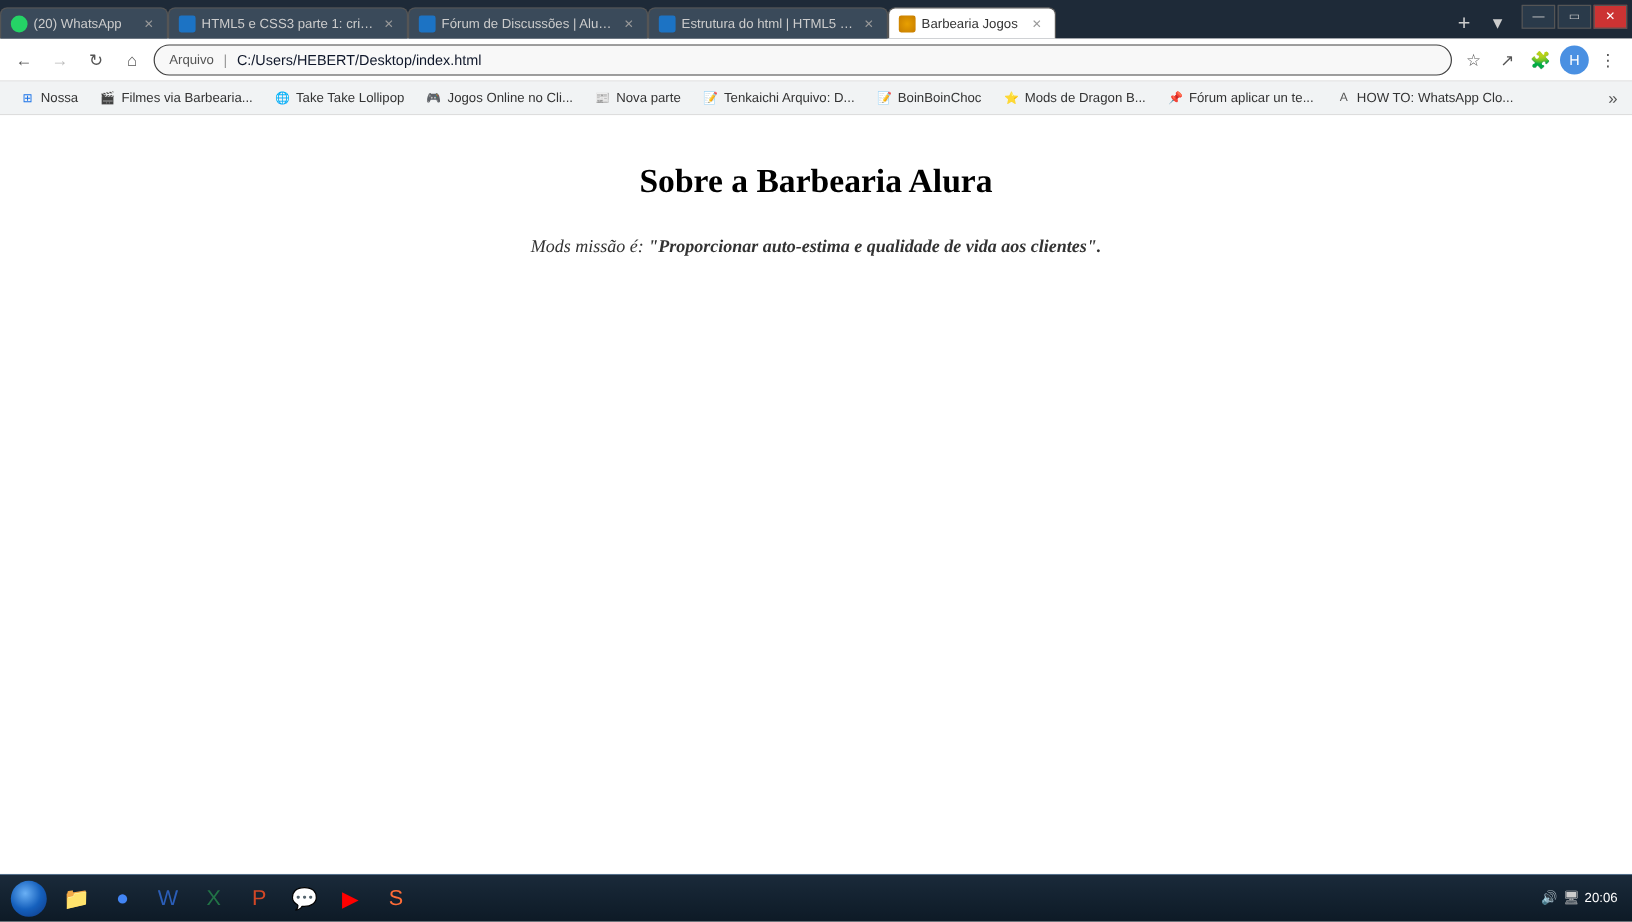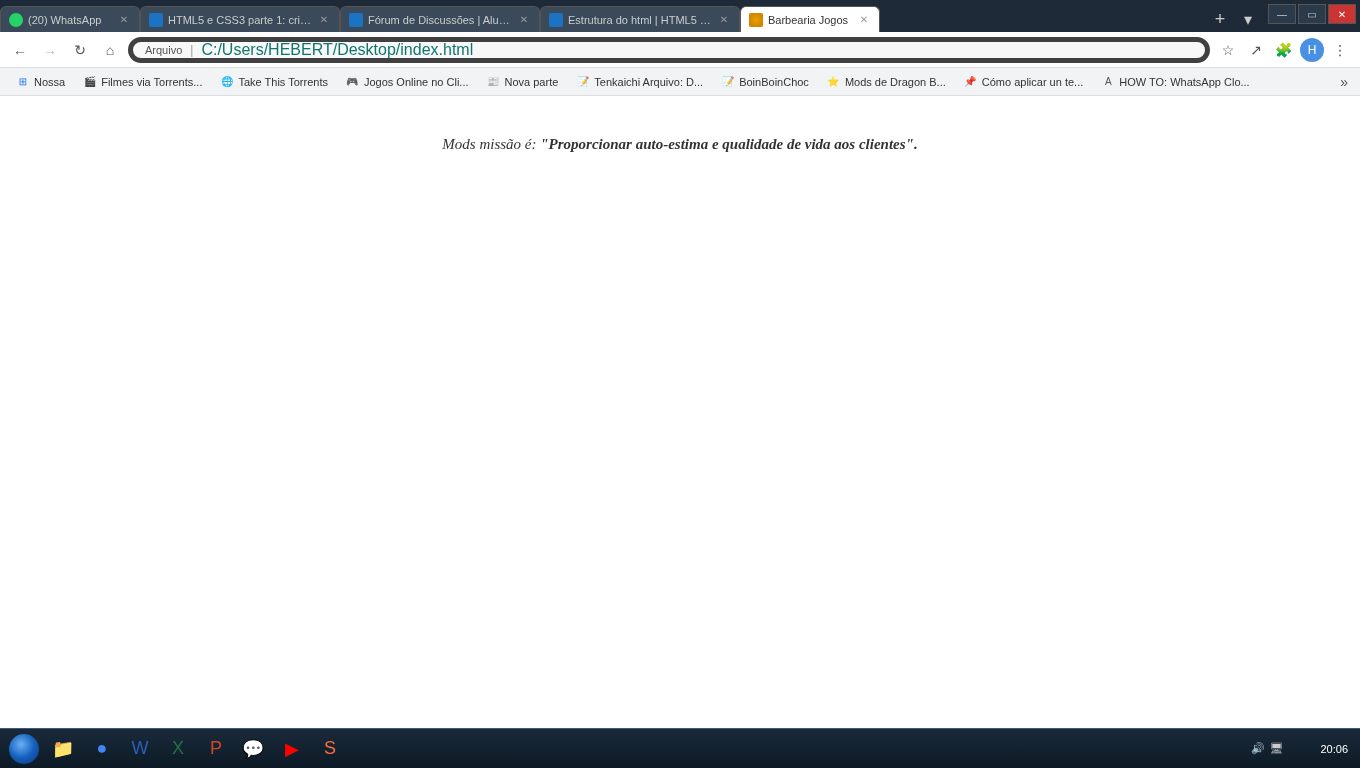--- a/index.html
+++ b/index.html
@@ -128,37 +128,37 @@
       justify-content: center;
       color: #555;
       font-size: 14px;
       cursor: pointer;
       border-radius: 50%;
     }
     .nav-btn.disabled { color: #bbb; cursor: default; }
     .address-input {
       flex: 1;
       height: 26px;
-      border: 5px solid #404040;
+      border: 1px solid #404040;
       border-radius: 13px;
       padding: 0 12px;
       font-size: 12px;
       color: #333;
       background: #f8f8f8;
       display: flex;
       align-items: center;
       gap: 6px;
     }
     .address-lock {
       color: #555;
       font-size: 11px;
     }
     .address-text {
-      color: #0f766e;
-      font-size: 16px;
+      color: #0f172a;
+      font-size: 12px;
     }
     .address-separator { color: #999; margin: 0 2px; }
     .toolbar-icons {
       display: flex;
       align-items: center;
       gap: 4px;
     }
     .toolbar-icon {
       width: 24px;
       height: 24px;
@@ -293,21 +293,20 @@
       display: flex;
       align-items: center;
       gap: 4px;
       padding: 0 8px;
       color: #ccc;
       font-size: 11px;
     }
     .taskbar-time {
       color: white;
       font-size: 11px;
-      margin-left: 33px;
     }
   </style>
 </head>
 <body>
 
 <div class="title-bar">
   <div class="title-bar-tabs">
 
   <div class="tab">
         <div class="tab-icon" style="background: rgb(37, 211, 102); border-radius: 50%;"></div>
@@ -366,25 +365,25 @@
 </div>
 
 <div class="bookmarks-bar">
 
   <div class="bookmark-item">
       <span class="bookmark-icon" style="color: rgb(26, 115, 232);">⊞</span>
       <span>Nossa</span>
     </div>
     <div class="bookmark-item">
       <span class="bookmark-icon" style="color: rgb(255, 102, 0);">🎬</span>
-      <span>Filmes via Torrents...</span>
+      <span>Filmes via Barbearia...</span>
     </div>
     <div class="bookmark-item">
       <span class="bookmark-icon" style="color: rgb(28, 115, 196);">🌐</span>
-      <span>Take This Torrents</span>
+      <span>Take Take Lollipop</span>
     </div>
     <div class="bookmark-item">
       <span class="bookmark-icon" style="color: rgb(255, 153, 0);">🎮</span>
       <span>Jogos Online no Cli...</span>
     </div>
     <div class="bookmark-item">
       <span class="bookmark-icon" style="color: rgb(221, 75, 57);">📰</span>
       <span>Nova parte</span>
     </div>
     <div class="bookmark-item">
@@ -394,30 +393,31 @@
     <div class="bookmark-item">
       <span class="bookmark-icon" style="color: rgb(221, 75, 57);">📝</span>
       <span>BoinBoinChoc</span>
     </div>
     <div class="bookmark-item">
       <span class="bookmark-icon" style="color: rgb(255, 102, 0);">⭐</span>
       <span>Mods de Dragon B...</span>
     </div>
     <div class="bookmark-item">
       <span class="bookmark-icon" style="color: rgb(85, 85, 85);">📌</span>
-      <span>Cómo aplicar un te...</span>
+      <span>Fórum aplicar un te...</span>
     </div>
     <div class="bookmark-item">
       <span class="bookmark-icon" style="color: rgb(85, 85, 85);">A</span>
       <span>HOW TO: WhatsApp Clo...</span>
     </div>
     <span class="bookmark-more">»</span>
 </div>
 
 <div class="page-content">
+  <h1 class="page-title">Sobre a Barbearia Alura</h1>
   <p class="page-mission">
     <span>Mods missão é: </span><span class="mission-highlight">"Proporcionar auto-estima e qualidade de vida aos clientes".</span>
   </p>
 </div>
 
 <div class="taskbar">
   <div class="start-btn">
     <div class="start-orb"></div>
   </div>
 

